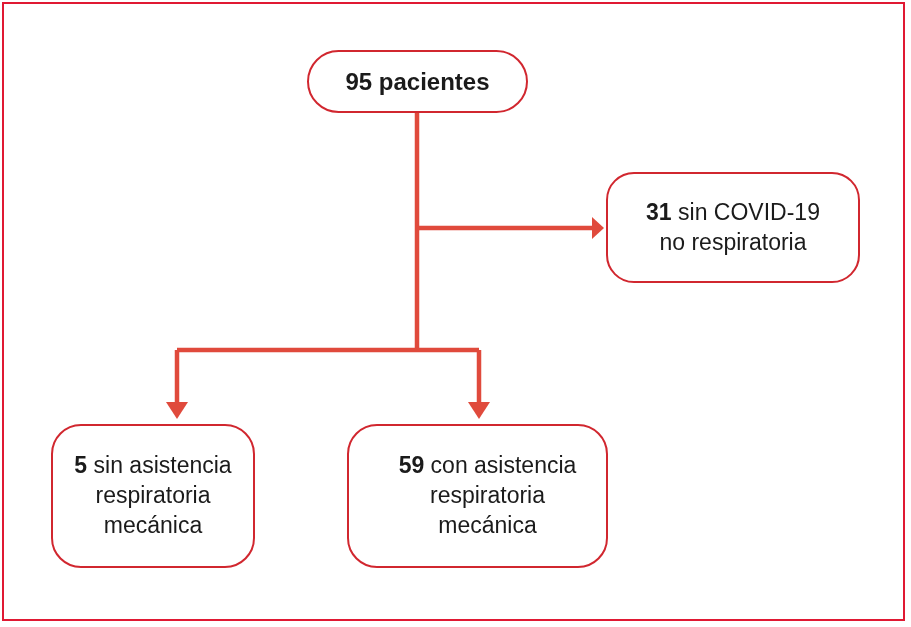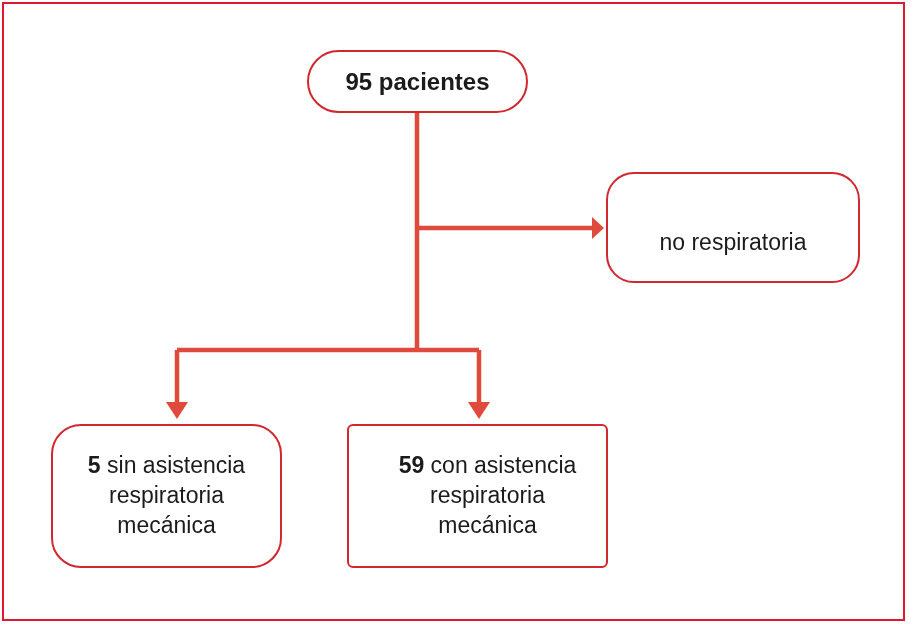--- a/index.html
+++ b/index.html
@@ -51,29 +51,29 @@
   }
   #node-excluded {
     left: 606px; top: 172px;
     width: 254px; height: 111px;
     border-radius: 28px;
     font-size: 23px;
     font-weight: 400;
   }
   #node-no-vent {
     left: 51px; top: 424px;
-    width: 231px; height: 144px;
+    width: 204px; height: 144px;
     border-radius: 30px;
     font-size: 23px;
     font-weight: 400;
   }
   #node-vent {
     left: 347px; top: 424px;
     width: 261px; height: 144px;
-    border-radius: 6px;
+    border-radius: 30px;
     font-size: 23px;
     font-weight: 400;
     padding-left: 20px;
   }
 
   
   #connectors {
     position: absolute;
     left: 0; top: 0;
     width: 911px; height: 627px;
@@ -106,21 +106,21 @@
       <polygon points="468,402 490,402 479,419"></polygon>
     </g>
   </svg>
 
   <div class="node" id="node-total">
     <span class="txt">95 pacientes</span>
   </div>
 
   <div class="node" id="node-excluded">
     <span class="txt">
-      <br>
+      <span><b>31</b><span> sin COVID-19</span></span><br>
       <span>no respiratoria</span>
     </span>
   </div>
 
   <div class="node" id="node-no-vent">
     <span class="txt">
       <span><b>5</b><span> sin asistencia</span></span><br>
       <span>respiratoria</span><br>
       <span>mecánica</span>
     </span>

